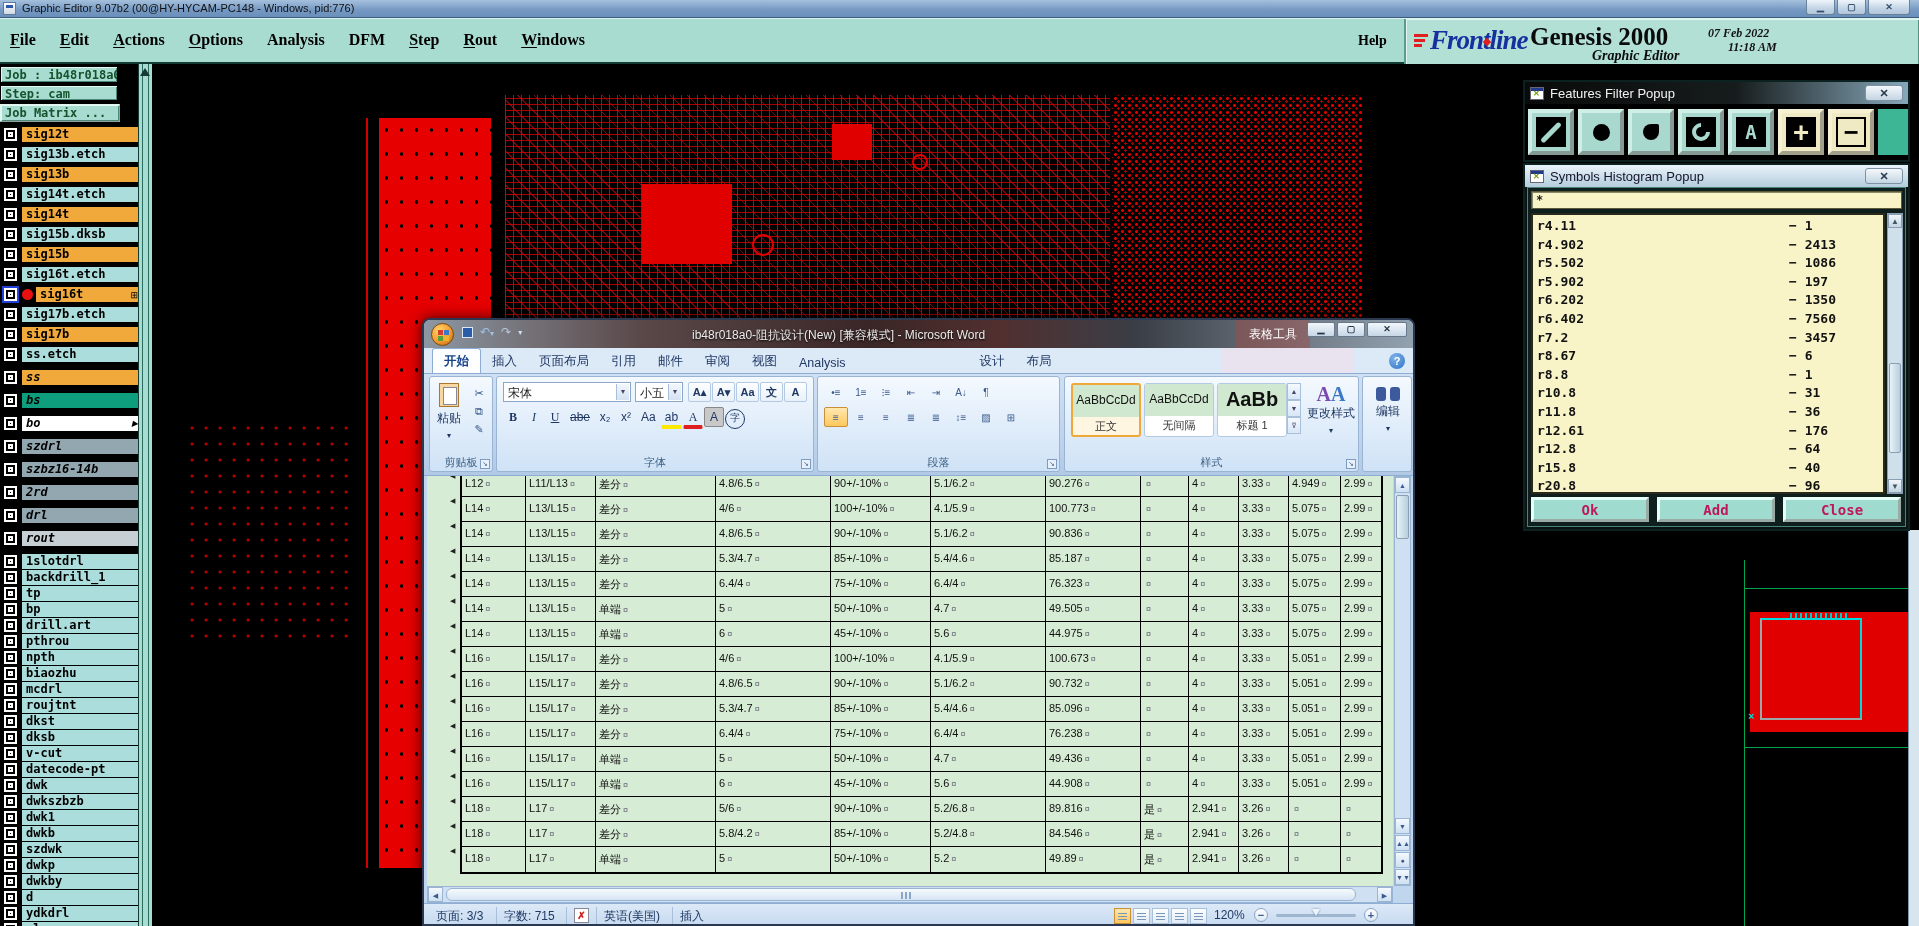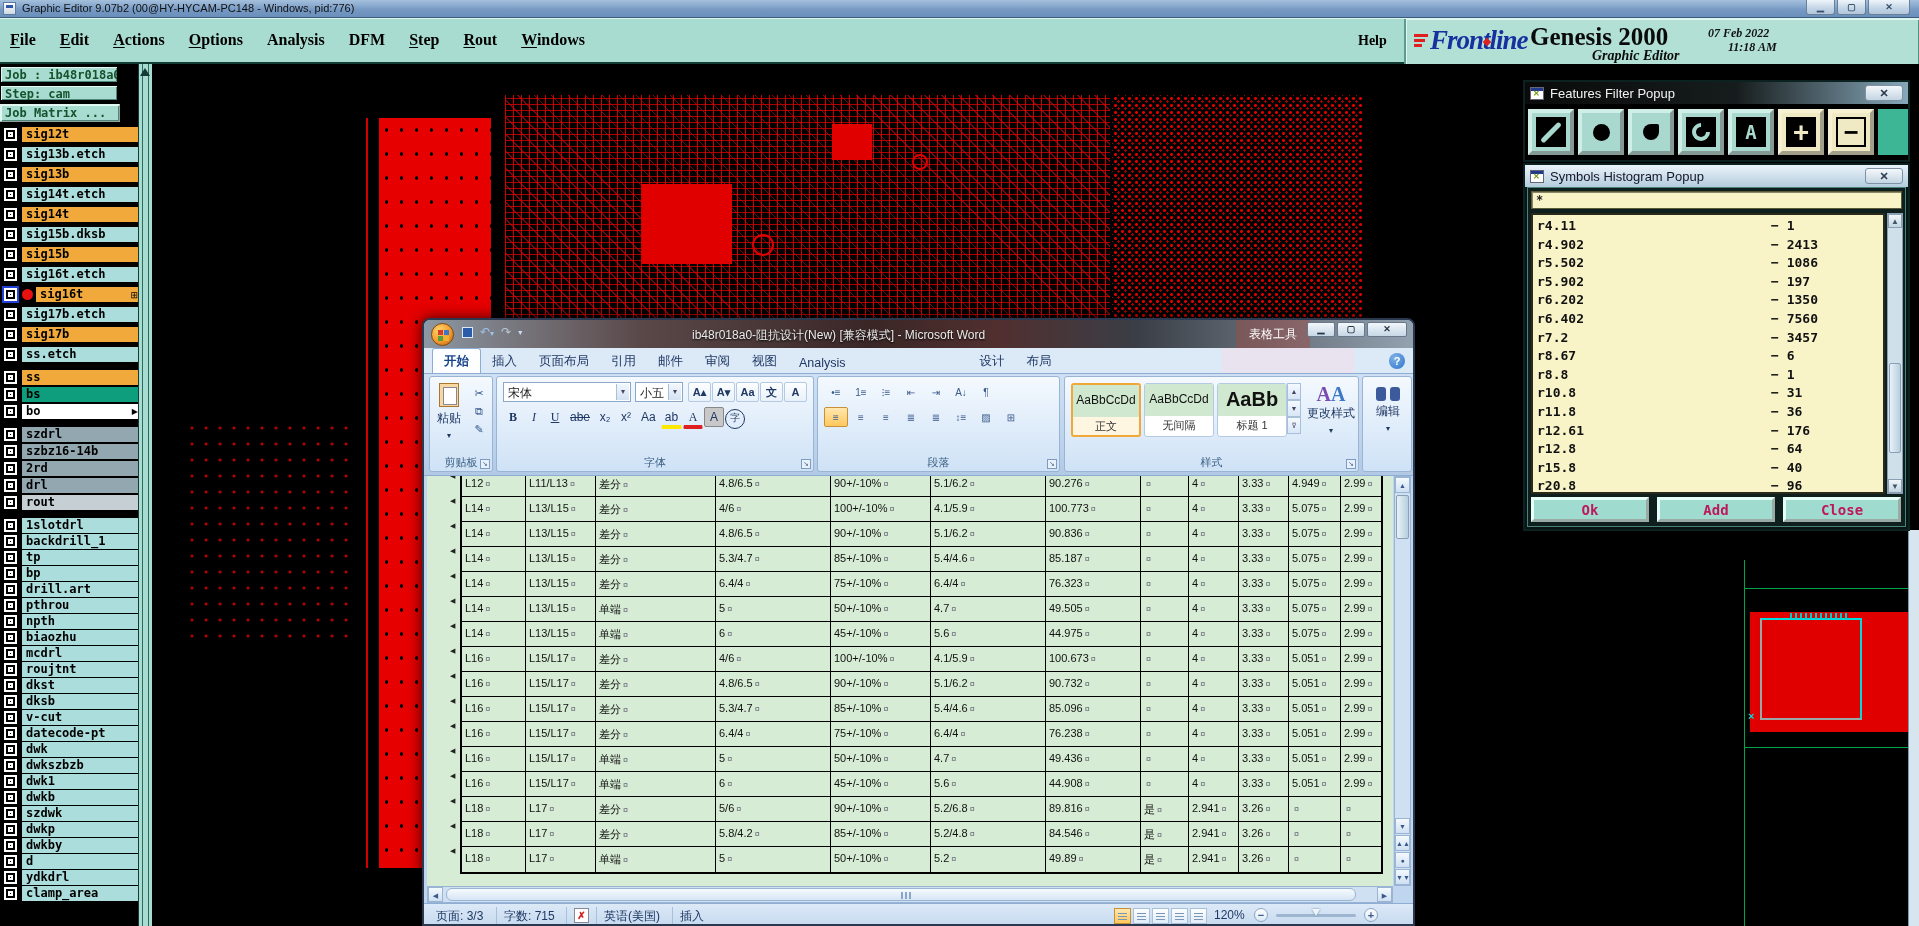--- a/index.html
+++ b/index.html
@@ -29,21 +29,21 @@
   .gdate{left:302px;top:7px;font-family:"Liberation Serif",serif;font-style:italic;font-weight:bold;font-size:12px;color:#111;}
   .gtime{left:322px;top:21px;font-family:"Liberation Serif",serif;font-style:italic;font-weight:bold;font-size:12px;color:#111;}
   .gsub{left:186px;top:29px;font-family:"Liberation Serif",serif;font-style:italic;font-weight:bold;font-size:14px;color:#0a0a0a;}
 
   
   .sidebar{left:0;top:64px;width:138px;height:862px;background:#000;}
   .jobbox{background:#a9dcd0;border:1px solid #000;box-shadow:inset 1px 1px 0 #e2f8f0,inset -1px -1px 0 #4d887b;font-family:"DejaVu Sans Mono",monospace;font-weight:bold;font-size:12px;color:#14532d;padding:1px 0 0 4px;white-space:nowrap;overflow:hidden;}
   #layers{position:absolute;left:0;top:63px;width:138px;}
   .layer-group{margin-bottom:8px;}
   .g1 .lrow{margin-bottom:5px;justify-content:center;}
-  .g2 .lrow,.g3 .lrow{margin-bottom:2px;}
+  .g2 .lrow,.g3 .lrow{margin-bottom:8px;font-style:italic;}
   .g4 .lrow{margin-bottom:1px;}
   .lrow{display:flex;align-items:center;height:15px;}
   .cb{flex:0 0 13px;width:13px;height:13px;border:2px solid #fff;background:#000;margin:0 5px 0 4px;display:flex;align-items:center;justify-content:center;}
   .cbi{width:5px;height:5px;border:2px solid #fff;}
   .cbsel{outline:2px solid #2040d8;}
   .ldot{width:11px;height:11px;border-radius:50%;background:#e81010;margin-right:3px;flex:0 0 11px;}
   .llbl{flex:1;height:15px;font-family:"DejaVu Sans Mono",monospace;font-weight:bold;font-size:12px;line-height:15px;color:#000;padding-left:4px;white-space:nowrap;overflow:hidden;}
   .c-orange{background:#f2a93b;}
   .c-cyan{background:#aadddb;}
   .c-green{background:#0f9e7d;}
@@ -93,21 +93,21 @@
   .g-line{width:26px;height:5px;background:#a9d8ce;border-radius:3px;transform:rotate(-45deg);}
   .g-pad{width:17px;height:17px;background:#000;border-radius:50%;}
   .g-surf{width:16px;height:16px;background:#000;border-radius:50% 10% 50% 50%;}
   .g-arc{width:18px;height:18px;border:4px solid #a9d8ce;border-top-color:transparent;border-radius:50%;transform:rotate(45deg);}
   .fi-text{font-family:"DejaVu Sans Mono",monospace;font-size:19px;}
   .fi-plus{color:#efe9c4;font-size:26px;font-family:"DejaVu Sans Mono",monospace;}
   .fi-minus{background:#efe9c4;color:#000;border:2px solid #000;font-size:24px;font-family:"DejaVu Sans Mono",monospace;}
   .fffill{flex:1;height:46px;background:#3db695;}
   .symbody{position:absolute;left:2px;right:2px;top:22px;bottom:2px;background:#0e1f1d;border:1px solid #47837a;padding:3px;}
   .symfilter{height:18px;background:#f8f4c8;border:1px solid #5a5a3a;box-shadow:inset 1px 1px 0 #8a8a6a;font-family:"DejaVu Sans Mono",monospace;font-weight:bold;font-size:12px;color:#222;padding-left:4px;line-height:16px;}
-  .symlist{position:absolute;left:3px;right:20px;top:25px;height:281px;background:#f8f4c8;border:2px solid #2a2a1a;padding:3px 20px 0 4px;overflow:hidden;}
+  .symlist{position:absolute;left:3px;right:20px;top:25px;height:281px;background:#f8f4c8;border:2px solid #2a2a1a;padding:3px 2px 0 4px;overflow:hidden;}
   .hrow{display:flex;height:18.6px;font-family:"DejaVu Sans Mono",monospace;font-weight:bold;font-size:13px;color:#111;}
   .hname{flex:1;}
   .hcount{width:92px;}
   .symscroll{position:absolute;right:2px;top:25px;width:16px;height:281px;background:#cfe0ea;border:1px solid #8aa0b2;}
   .sarrow{position:absolute;left:0;width:14px;height:14px;background:linear-gradient(#f0f6fa,#c2d5e2);border:1px solid #8aa0b2;color:#456;font-size:8px;text-align:center;line-height:13px;}
   .sthumb{position:absolute;left:1px;width:12px;background:linear-gradient(90deg,#e8f2f8,#b6cfde);border:1px solid #8aa0b2;border-radius:2px;}
   .symbtns{position:absolute;left:3px;bottom:4px;display:flex;}
   .gbtn{width:118px;height:25px;margin-right:8px;background:#9fdbcf;border:3px outset #e6fff7;color:#be185d;font-family:"DejaVu Sans Mono",monospace;font-weight:bold;font-size:14px;text-align:center;line-height:20px;}
 
   

